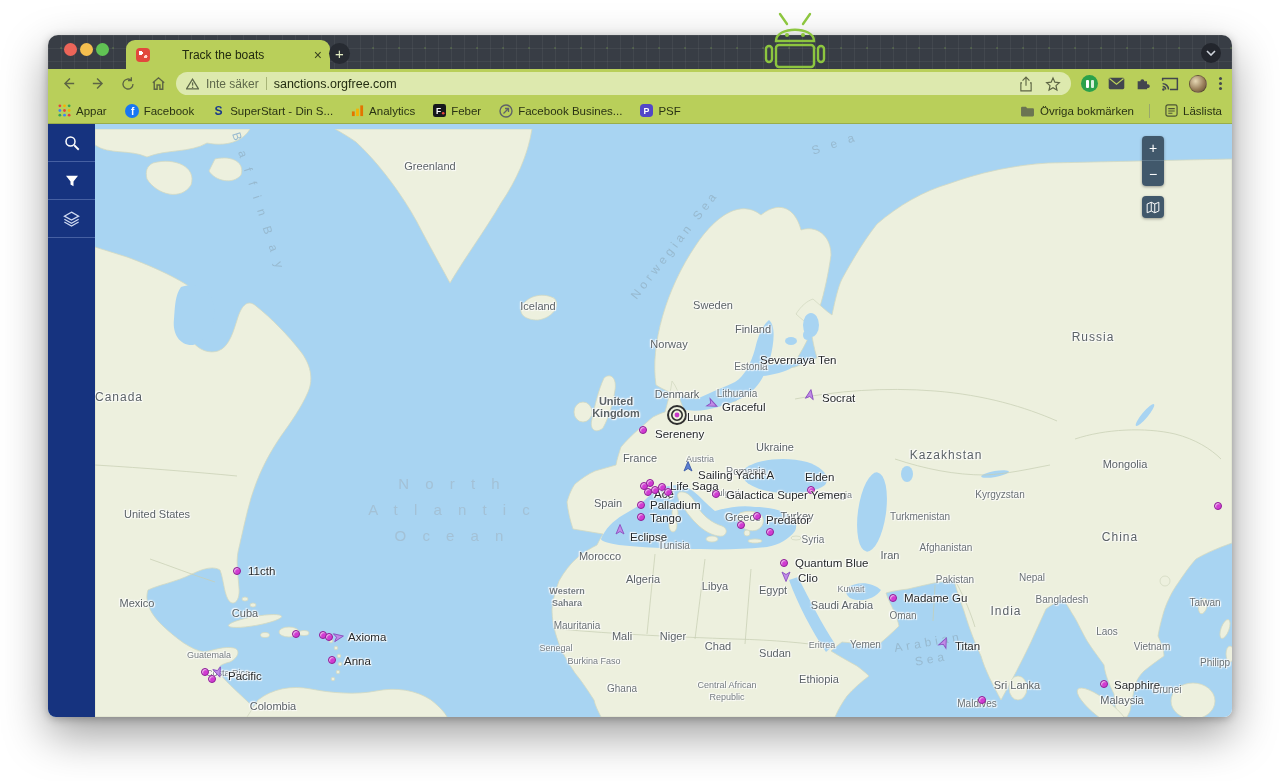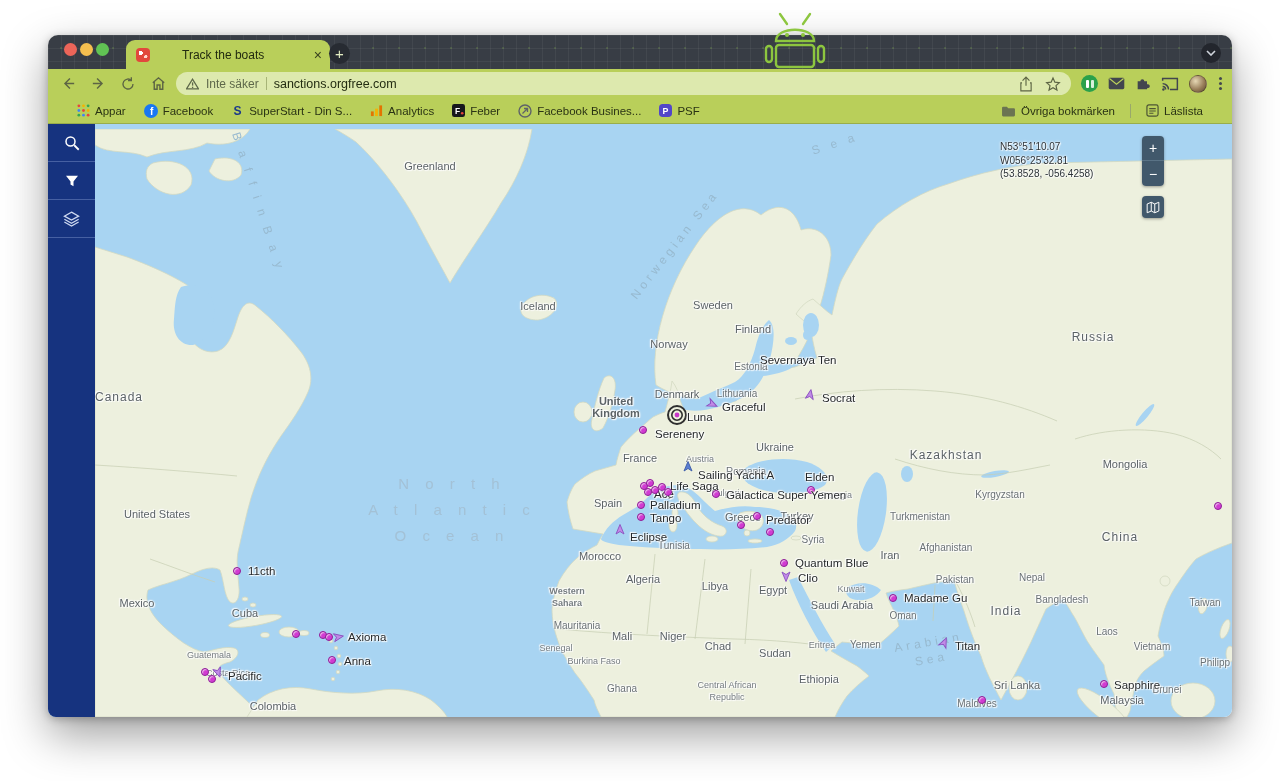--- a/index.html
+++ b/index.html
@@ -57,21 +57,21 @@
   .extrow { display:flex; align-items:center; gap:10px; padding-left:4px; color:#43484f; }
   .avatar { width:18px; height:18px; border-radius:50%;
     background:radial-gradient(circle at 35% 32%, #e6d7b4, #967b57 58%, #584631);
     border:1px solid rgba(0,0,0,.25); }
   .kebab { display:flex; flex-direction:column; gap:2px; padding:2px; }
   .kebab i { width:3px; height:3px; border-radius:50%; background:#43484f; }
 
   
   .bmbar { position:absolute; left:0; top:63px; right:0; height:26px; background:#b9cf5a;
     border-bottom:1px solid rgba(60,70,30,.25); display:flex; align-items:center;
-    padding:0 22px; font-size:11.5px; color:#2a3314; }
+    padding:0 3px; font-size:11.5px; color:#2a3314; }
   .bm-left { display:flex; align-items:center; gap:4px; flex:1 1 auto; min-width:0; }
   .bm-right { display:flex; align-items:center; gap:4px; }
   .bm-item { display:flex; align-items:center; gap:5px; padding:3px 7px; border-radius:4px;
     white-space:nowrap; }
   .bm-sep { width:1px; height:14px; background:#99a86b; margin:0 4px; }
 
   
   .content { position:absolute; left:0; top:89px; right:0; bottom:0; background:#a8d4f2; }
   .sidebar { position:absolute; left:0; top:0; bottom:0; width:47px; background:#16337f; z-index:40; }
   .sbtn { width:47px; height:38px; display:flex; align-items:center; justify-content:center;
@@ -633,25 +633,20 @@
             <span class="mk-dot" style="display: block;"></span>
           </div>
           <div class="mk" style="left: 887px; top: 571px;">
             <span class="mk-dot" style="display: block;"></span>
           </div>
           <div class="mk" style="left: 1123px; top: 377px;">
             <span class="mk-dot" style="display: block;"></span>
           </div>
         </div>
 
-      <div class="coords">
-        <div>N53°51'10.07</div>
-        <div>W056°25'32.81</div>
-        <div>(53.8528, -056.4258)</div>
-      </div>
       <div class="zoomctl">
         <div class="zbtn">+</div>
         <div class="zbtn">−</div>
       </div>
       <div class="mapbtn">
         <svg width="14" height="13" viewBox="0 0 24 22">
           <path d="M2,5 L9,2 15,5 22,2 V17 L15,20 9,17 2,20 Z M9,2 V17 M15,5 V20" stroke="#fff" stroke-width="1.7" fill="none" stroke-linejoin="round"></path>
           </svg>
       </div>
     </div>

